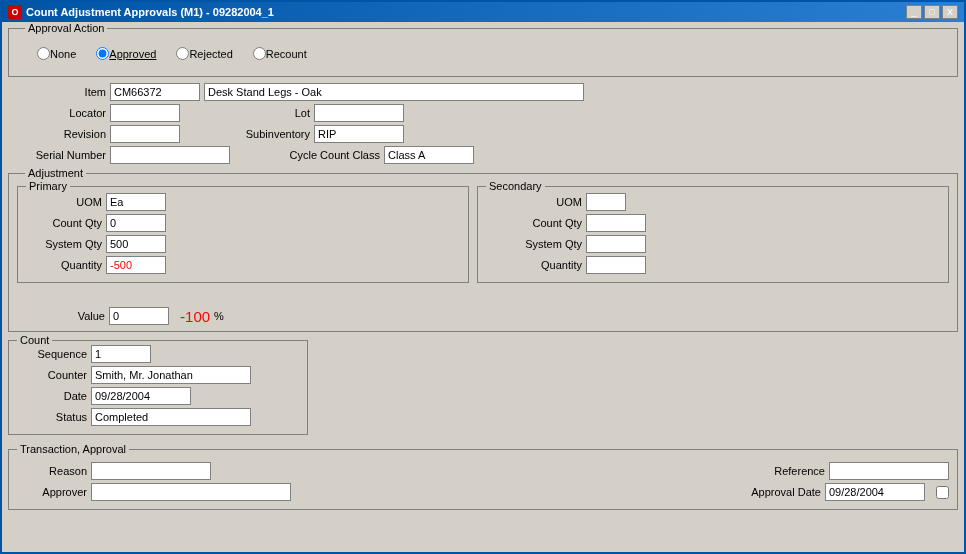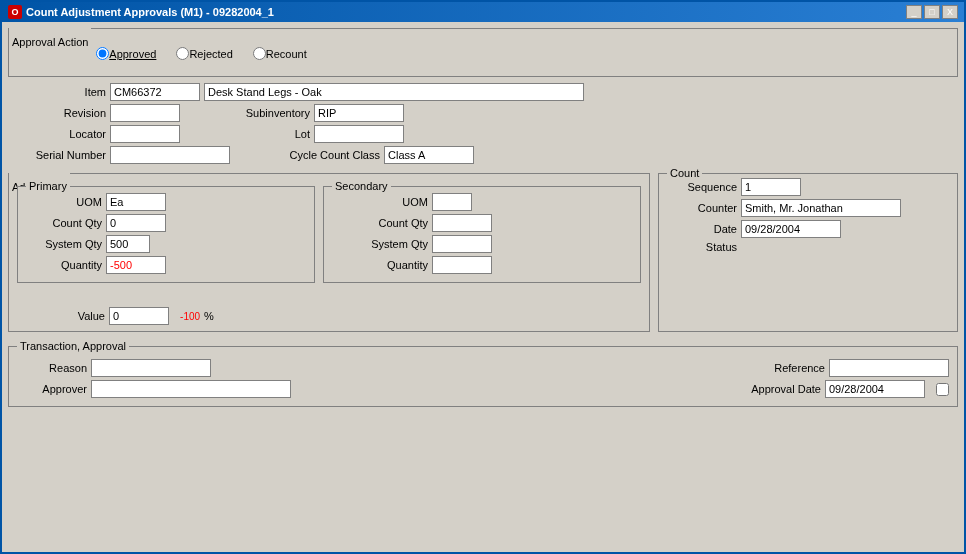--- a/index.html
+++ b/index.html
@@ -74,23 +74,23 @@
     }
     .group-box {
       border: 1px solid #808080;
       background: #d4d0c8;
       padding: 4px 8px 8px 8px;
       position: relative;
     }
     .group-label {
       position: absolute;
       top: -7px;
-      left: 0;
-      background: #d4d0c8;
-      padding: 14px 3px;
+      left: 16px;
+      background: #d4d0c8;
+      padding: 0 3px;
       font-size: 11px;
       font-weight: normal;
     }
     .approval-action-row {
       display: flex;
       align-items: center;
       gap: 20px;
       padding: 8px 20px;
     }
     .radio-group {
@@ -117,20 +117,21 @@
       gap: 4px;
     }
     .lbl {
       min-width: 80px;
       text-align: right;
       font-size: 11px;
     }
     .adjustment-count-row {
       display: flex;
       gap: 8px;
+      flex-direction: column;
     }
     .count-box {
       border: 1px solid #808080;
       width: 300px;
       padding: 6px 8px 8px 8px;
       position: relative;
       background: #d4d0c8;
     }
     .sub-group-label {
       position: absolute;
@@ -160,21 +161,21 @@
     }
     .value-row {
       display: flex;
       align-items: center;
       gap: 4px;
       margin-top: 24px;
       padding-left: 8px;
     }
     .red-text {
       color: red;
-      font-size: 10px;
+      font-size: 15px;
     }
     .transaction-box {
       border: 1px solid #808080;
       padding: 6px 8px 8px 8px;
       position: relative;
       background: #d4d0c8;
       margin-top: 8px;
     }
     .trans-row {
       display: flex;
@@ -230,36 +231,36 @@
     </div>
 
     <div style="padding: 0 8px;">
       <div class="item-row">
         <span class="lbl" style="min-width:90px;">Item</span>
         <input type="text" style="width: 90px;" value="CM66372">
         <input type="text" style="width: 380px;" value="Desk Stand Legs - Oak">
       </div>
       <div style="display:flex; gap:40px; margin-bottom:3px;">
         <div class="field-pair">
+          <span class="lbl" style="min-width:90px;">Locator</span>
+          <input type="text" style="width: 70px;">
+        </div>
+        <div class="field-pair">
+          <span class="lbl" style="min-width:90px;">Lot</span>
+          <input type="text" style="width: 90px;">
+        </div>
+      </div>
+      <div style="display:flex; gap:40px; margin-bottom:3px;">
+        <div class="field-pair">
           <span class="lbl" style="min-width:90px;">Revision</span>
           <input type="text" style="width: 70px;">
         </div>
         <div class="field-pair">
           <span class="lbl" style="min-width:90px;">Subinventory</span>
           <input type="text" style="width: 90px;" value="RIP">
-        </div>
-      </div>
-      <div style="display:flex; gap:40px; margin-bottom:3px;">
-        <div class="field-pair">
-          <span class="lbl" style="min-width:90px;">Locator</span>
-          <input type="text" style="width: 70px;">
-        </div>
-        <div class="field-pair">
-          <span class="lbl" style="min-width:90px;">Lot</span>
-          <input type="text" style="width: 90px;">
         </div>
       </div>
       <div style="display:flex; gap:40px; margin-bottom:3px;">
         <div class="field-pair">
           <span class="lbl" style="min-width:90px;">Serial Number</span>
           <input type="text" style="width: 120px;">
         </div>
         <div class="field-pair">
           <span class="lbl" style="min-width:110px;">Cycle Count Class</span>
           <input type="text" style="width: 90px;" value="Class A">
@@ -278,21 +279,21 @@
             <div class="field-pair" style="margin-bottom:3px;">
               <span class="lbl" style="min-width:80px;">UOM</span>
               <input type="text" style="width: 60px;" value="Ea">
             </div>
             <div class="field-pair" style="margin-bottom:3px;">
               <span class="lbl" style="min-width:80px;">Count Qty</span>
               <input type="text" style="width: 60px;" value="0">
             </div>
             <div class="field-pair" style="margin-bottom:3px;">
               <span class="lbl" style="min-width:80px;">System Qty</span>
-              <input type="text" style="width: 44px;" value="500">
+              <input type="text" style="width: 60px;" value="500">
             </div>
             <div class="field-pair">
               <span class="lbl" style="min-width:80px;">Quantity</span>
               <input type="text" style="width: 60px; color: red;" value="-500">
             </div>
           </div>
 
           <div class="secondary-box">
             <span class="sub-group-label">Secondary</span>
             <div class="field-pair" style="margin-bottom:3px;">
@@ -332,20 +333,21 @@
         <div class="field-pair" style="margin-bottom:3px;">
           <span class="lbl" style="min-width:70px;">Counter</span>
           <input type="text" style="width: 160px;" value="Smith, Mr. Jonathan">
         </div>
         <div class="field-pair" style="margin-bottom:3px;">
           <span class="lbl" style="min-width:70px;">Date</span>
           <input type="text" style="width: 100px;" value="09/28/2004">
         </div>
         <div class="field-pair">
           <span class="lbl" style="min-width:70px;">Status</span>
+          <input type="text" style="width: 160px;" value="Completed">
         </div>
       </div>
 
     </div>
 
     <div class="transaction-box" style="padding-top:12px;">
       <span class="sub-group-label">Transaction, Approval</span>
       <div class="trans-row" style="margin-bottom:3px;">
         <div class="field-pair">
           <span class="lbl" style="min-width:70px;">Reason</span>

